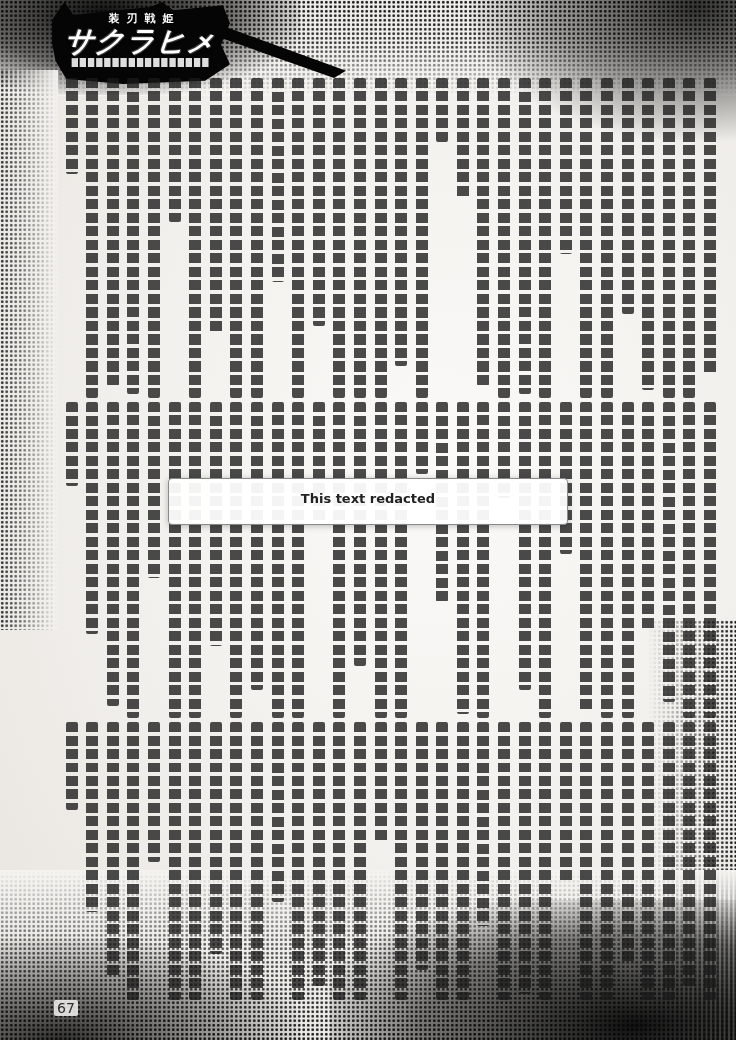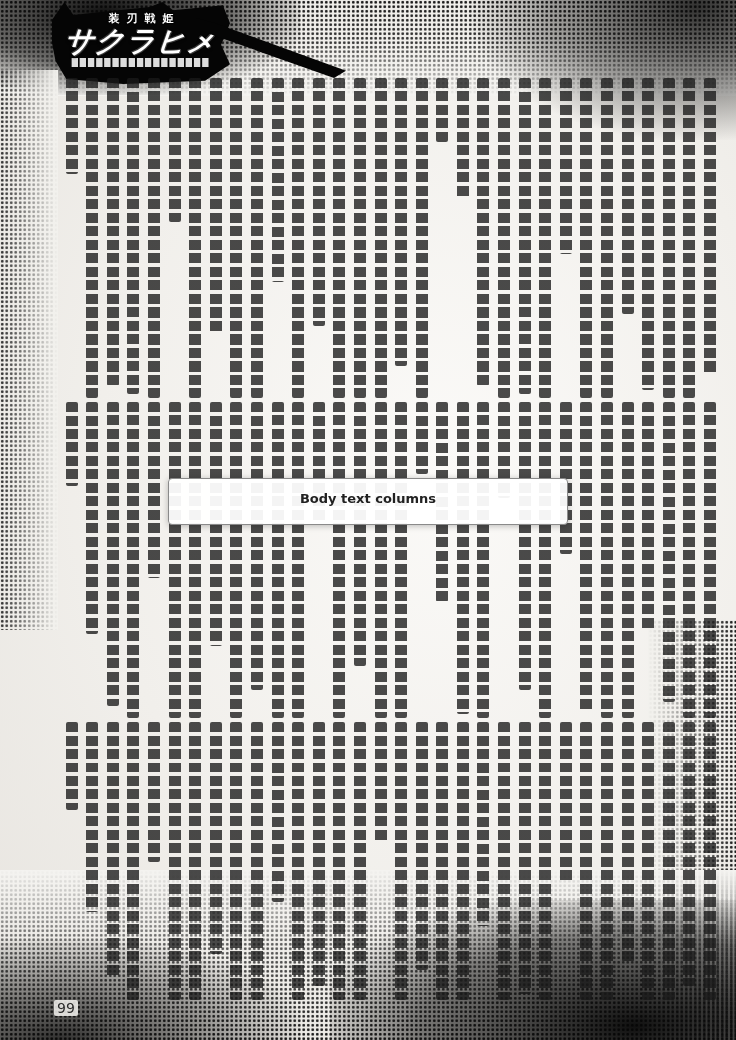--- a/index.html
+++ b/index.html
@@ -209,18 +209,18 @@
       <div class="col" style="height: 278px;"></div>
       <div class="col" style="height: 278px;"></div>
       <div class="col" style="height: 140px;"></div>
       <div class="col" style="height: 278px;"></div>
       <div class="col" style="height: 256px;"></div>
       <div class="col" style="height: 190px;"></div>
       <div class="col" style="height: 88px;"></div>
     </div>
 
   <div class="notice">
-    <div class="notice-title">Body text columns</div>
+    <div class="notice-title">This text redacted</div>
   </div>
 
-  <div class="page-number">99</div>
+  <div class="page-number">67</div>
 
 </div>
 
 </body></html>

